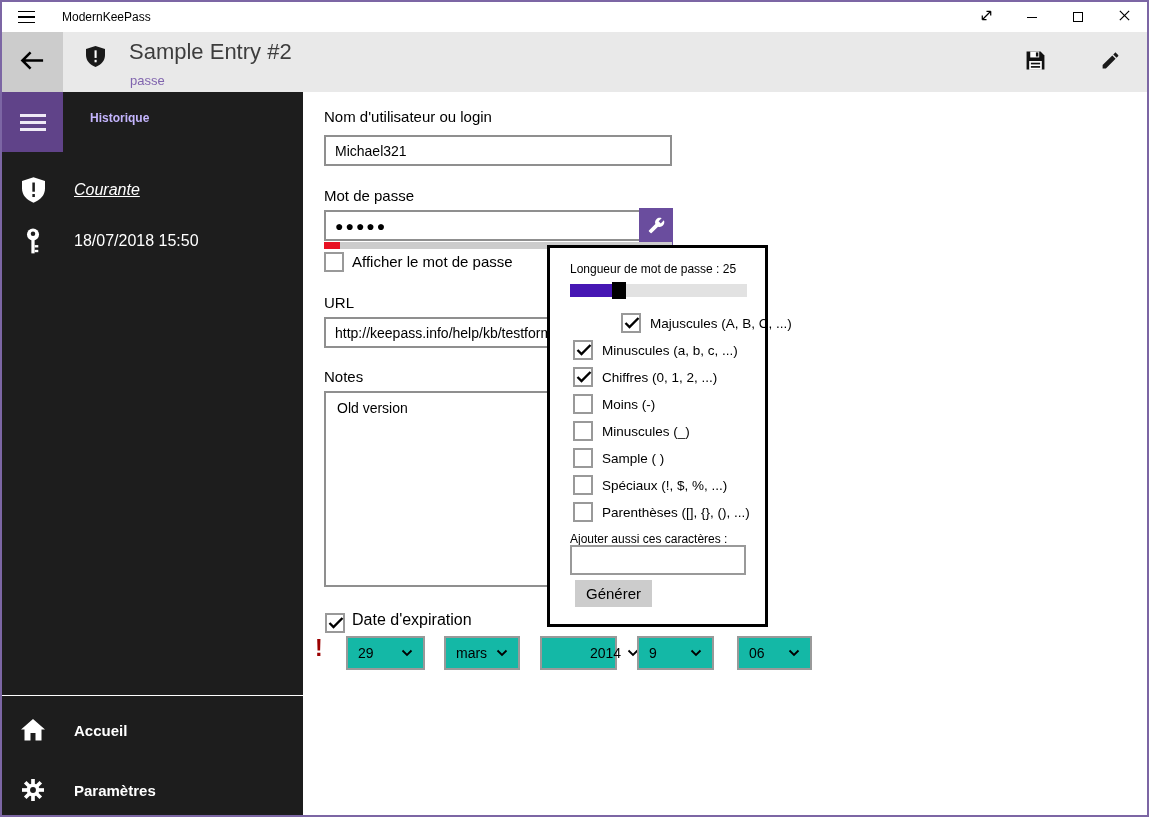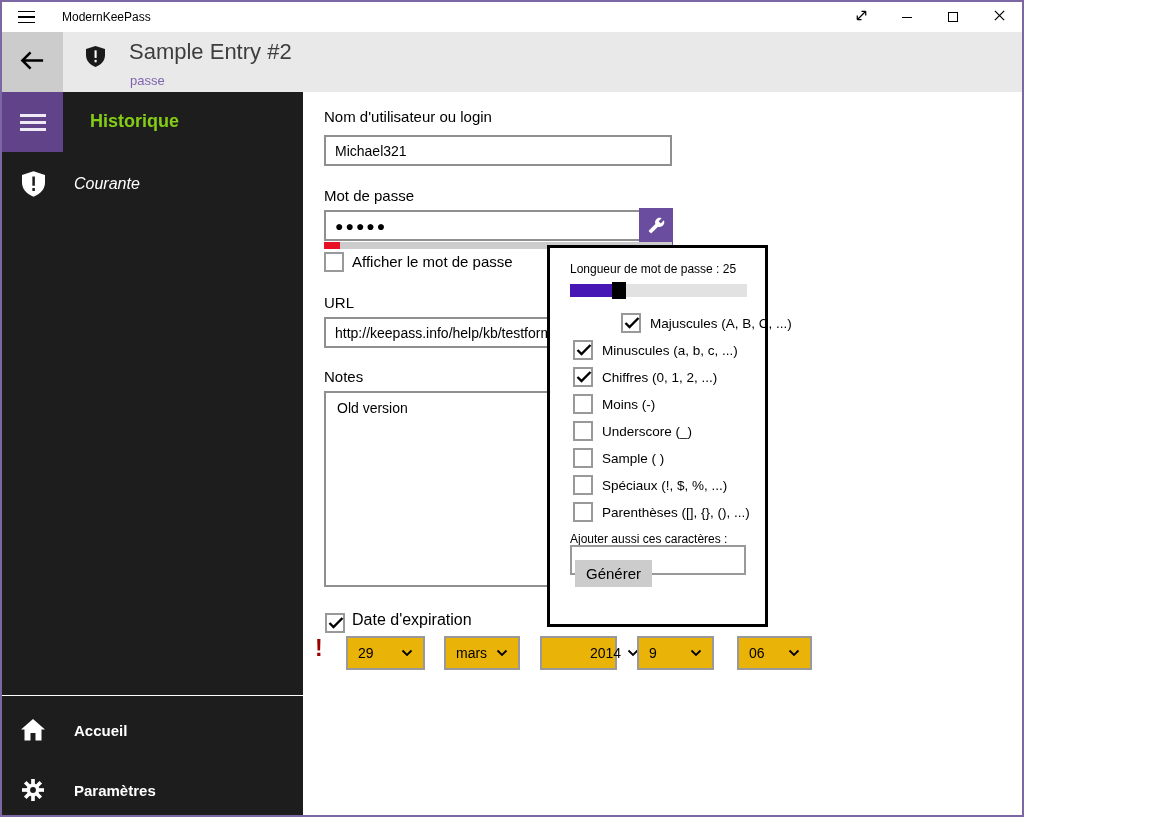--- a/index.html
+++ b/index.html
@@ -1,19 +1,19 @@
 <!DOCTYPE html>
 <html><head>
 <meta charset="utf-8">
 <style>
   * { margin:0; padding:0; box-sizing:border-box; }
   html,body { width:1149px; height:817px; }
   body { font-family:"Liberation Sans", sans-serif; background:#fff; overflow:hidden; }
 
-  .window { position:relative; width:1024px; height:817px; border:2px solid #7c66a4; background:#fff; overflow:hidden; }
+  .window { position:relative; width:1149px; height:817px; border:2px solid #7c66a4; background:#fff; overflow:hidden; }
 
   
   .titlebar { position:absolute; left:0; top:0; right:0; height:30px; background:#fff; }
   .tb-hamburger { position:absolute; left:16px; top:9px; width:17px; height:12px; display:flex; flex-direction:column; justify-content:space-between; cursor:pointer; }
   .tb-hamburger span { display:block; height:1.4px; background:#000; }
   .tb-title { position:absolute; left:60px; top:0; line-height:30px; font-size:12px; color:#000; }
   .tb-controls { position:absolute; right:0; top:0; height:30px; display:flex; }
   .tb-btn { width:46px; height:30px; display:flex; align-items:center; justify-content:center; }
   .min-glyph { width:10px; height:1px; background:#000; }
   .max-glyph { width:10px; height:10px; border:1px solid #000; }
@@ -25,59 +25,59 @@
   .hdr-title { position:absolute; left:127px; top:7px; font-size:22px; color:#3d3d3d; white-space:nowrap; }
   .hdr-subtitle { position:absolute; left:128px; top:41px; font-size:13px; color:#8064ae; }
   .appbar-btn { position:absolute; top:6px; width:48px; height:48px; display:flex; align-items:center; justify-content:center; background:transparent; border:none; }
   .save-btn { left:1009px; } .edit-btn { left:1084px; }
 
   
   .sidebar { position:absolute; left:0; top:90px; width:301px; bottom:0; background:#1d1d1d; color:#fff; }
   .nav-toggle { position:absolute; left:0; top:0; width:61px; height:60px; background:#604389; display:flex; align-items:center; justify-content:center; }
   .nav-toggle .bars { width:26px; height:17px; display:flex; flex-direction:column; justify-content:space-between; }
   .nav-toggle .bars span { display:block; height:3px; background:#efeaf6; }
-  .sb-title { position:absolute; left:88px; top:19px; font-size:18px; font-weight:bold; color:#84cc16; }
+  .sb-title { position:absolute; left:88px; top:19px; font-size:12px; font-weight:bold; color:#c4b5fd; }
   .nav-item { position:absolute; left:0; width:301px; height:44px; display:flex; align-items:center; padding-left:16px; cursor:pointer; }
   .nav-item .nicon { width:30px; display:flex; justify-content:center; }
   .nav-item .nlabel { margin-left:26px; font-size:16px; color:#fff; }
   .nav-item.current .nlabel { font-style:italic; }
   .nav-item.footer .nlabel { font-weight:bold; font-size:15px; }
   .sb-divider { position:absolute; left:0; top:603px; width:301px; height:1px; background:#fdfdfd; }
 
   
   .main { position:absolute; left:301px; top:90px; right:0; bottom:0; background:#fff; }
   .f-label { position:absolute; font-size:15px; color:#000; white-space:nowrap; }
   .t-input { position:absolute; width:348px; height:31px; border:2px solid #8f8f8f; background:#fff; font-family:"Liberation Sans", sans-serif; font-size:14px; color:#000; padding:0 9px; outline:none; }
   .pwd-input { letter-spacing:2px; font-size:14px; }
   .wrench-btn { position:absolute; left:336px; top:116px; width:34px; height:37px; background:#6a4d9e; border:none; display:flex; align-items:center; justify-content:center; }
   .strength { position:absolute; left:21px; top:150px; width:348px; height:7px; background:#cccccc; }
   .strength .fill { height:7px; background:#e81123; }
   .cb { position:absolute; width:20px; height:20px; border:2px solid #999; background:#fff; }
   .cb .mark { position:absolute; left:1px; top:1px; }
   .notes-area { position:absolute; left:21px; top:299px; width:348px; height:196px; border:2px solid #8f8f8f; background:#fff; font-family:"Liberation Sans", sans-serif; font-size:14px; color:#000; padding:7px 11px; resize:none; outline:none; }
   .exp-label { font-size:16px; }
   .warn { position:absolute; left:12px; top:543px; font-size:23px; font-weight:bold; color:#9b0000; }
-  .dropdown { position:absolute; top:544px; height:34px; border:2px solid #999; background:#eab308; display:flex; align-items:center; padding:0 10px; cursor:pointer; }
+  .dropdown { position:absolute; top:544px; height:34px; border:2px solid #999; background:#14b8a6; display:flex; align-items:center; padding:0 10px; cursor:pointer; }
   .dropdown .val { font-size:14px; color:#000; flex:1; }
   .dropdown .chev { margin-left:6px; display:flex; }
 
   
   .popup { position:absolute; left:545px; top:243px; width:221px; height:382px; background:#fff; border:3px solid #000; z-index:20; }
   .gp-length { position:absolute; left:20px; top:14px; font-size:12px; color:#000; white-space:nowrap; }
   .gp-slider { position:absolute; left:20px; top:36px; width:177px; height:13px; display:flex; align-items:center; cursor:pointer; }
   .gp-slider .sfill { width:42px; height:13px; background:#4617b4; }
   .gp-slider .sthumb { width:14px; height:17px; background:#000; }
   .gp-slider .strack { flex:1; height:13px; background:#e2e2e2; }
   .gp-row { position:absolute; left:23px; height:22px; display:flex; align-items:center; cursor:pointer; }
   .gp-row .gcb { position:relative; width:20px; height:20px; border:2px solid #999; background:#fff; flex:none; }
   .gp-row .gcb .mark { position:absolute; left:1px; top:1px; }
   .gp-row .glabel { margin-left:9px; font-size:13.5px; color:#000; white-space:nowrap; }
   .gp-extra-label { position:absolute; left:20px; top:284px; font-size:12px; color:#000; white-space:nowrap; }
   .gp-extra-input { position:absolute; left:20px; top:297px; width:176px; height:30px; border:2px solid #999; font-family:"Liberation Sans", sans-serif; font-size:13px; padding:0 8px; outline:none; }
-  .gp-generate { position:absolute; left:25px; top:312px; width:77px; height:27px; background:#cccccc; border:none; font-family:"Liberation Sans", sans-serif; font-size:15px; color:#000; cursor:pointer; }
+  .gp-generate { position:absolute; left:25px; top:332px; width:77px; height:27px; background:#cccccc; border:none; font-family:"Liberation Sans", sans-serif; font-size:15px; color:#000; cursor:pointer; }
 </style>
 </head>
 <body>
 
 <div class="window">
 
   <div class="titlebar">
     <div class="tb-hamburger">
         <span></span>
         <span></span>
@@ -149,31 +149,43 @@
   <div class="sidebar">
     <div class="nav-toggle">
       <div class="bars">
           <span></span>
           <span></span>
           <span></span>
         </div>
     </div>
     <div class="sb-title">Historique</div>
 
-    <div class="nav-item current" style="top:70px;">
+    <div class="nav-item current" style="top:76px;text-decoration:underline;">
       <span class="nicon">
         <svg width="23" height="26" viewBox="0 0 20 22">
             <path d="M10 0 L20 3.2 V9.5 C20 15.5 16 19.8 10 22 C4 19.8 0 15.5 0 9.5 V3.2 Z" fill="#fff"></path>
             <rect x="9" y="4.5" width="2.2" height="8" fill="#1d1d1d"></rect>
             <rect x="9" y="14.5" width="2.2" height="2.6" fill="#1d1d1d"></rect>
           </svg>
       </span>
       <span class="nlabel">Courante</span>
     </div>
 
+    <div class="nav-item" style="top:127px;">
+      <span class="nicon">
+        <svg width="14" height="26" viewBox="0 0 13 24">
+            <circle cx="6.5" cy="6" r="5.6" fill="#fff"></circle>
+            <circle cx="6.5" cy="5.2" r="2.1" fill="#1d1d1d"></circle>
+            <rect x="5" y="10.5" width="3" height="13" fill="#fff"></rect>
+            <rect x="8" y="15.8" width="3.4" height="2.2" fill="#fff"></rect>
+            <rect x="8" y="20.2" width="3.4" height="2.2" fill="#fff"></rect>
+          </svg>
+      </span>
+      <span class="nlabel">18/07/2018 15:50</span>
+    </div>
 
     <div class="sb-divider"></div>
 
     <div class="nav-item footer" style="top:616px;">
       <span class="nicon">
         <svg width="24" height="22" viewBox="0 0 24 22">
             <polygon points="12,0 0,10.5 3.5,10.5 3.5,21.5 9.5,21.5 9.5,14 14.5,14 14.5,21.5 20.5,21.5 20.5,10.5 24,10.5" fill="#fff"></polygon>
           </svg>
       </span>
       <span class="nlabel">Accueil</span>
@@ -312,21 +324,21 @@
             </svg></span>
         </span>
       <span class="glabel">Chiffres (0, 1, 2, ...)</span>
     </div>
     <div class="gp-row" style="top:145px;">
       <span class="gcb"></span>
       <span class="glabel">Moins (-)</span>
     </div>
     <div class="gp-row" style="top:172px;">
       <span class="gcb"></span>
-      <span class="glabel">Underscore (_)</span>
+      <span class="glabel">Minuscules (_)</span>
     </div>
     <div class="gp-row" style="top:199px;">
       <span class="gcb"></span>
       <span class="glabel">Sample ( )</span>
     </div>
     <div class="gp-row" style="top:226px;">
       <span class="gcb"></span>
       <span class="glabel">Spéciaux (!, $, %, ...)</span>
     </div>
     <div class="gp-row" style="top:253px;">

